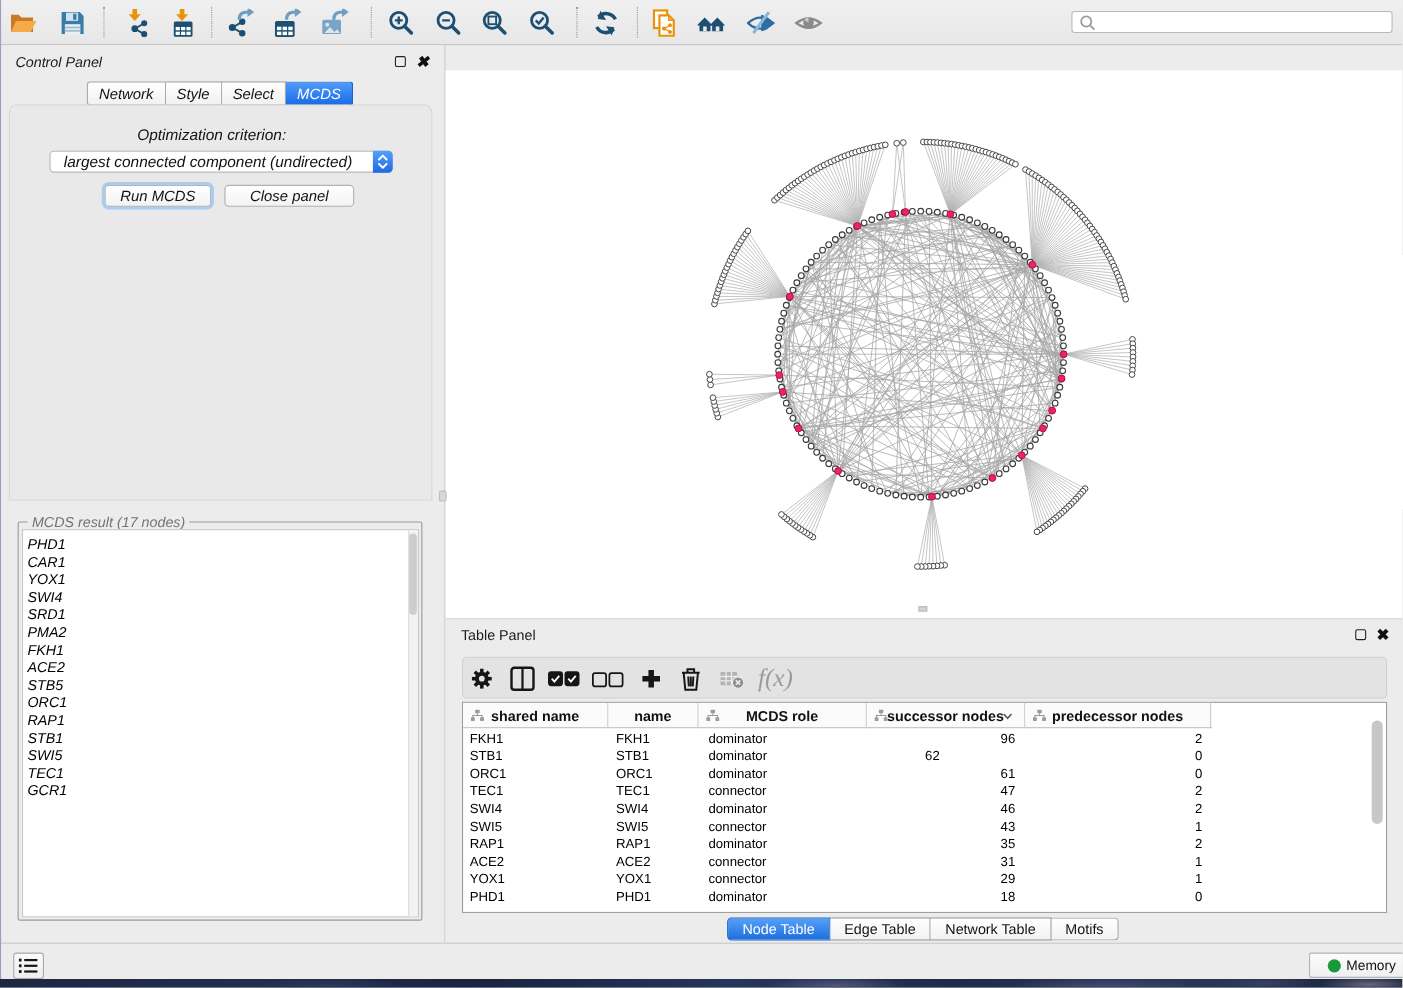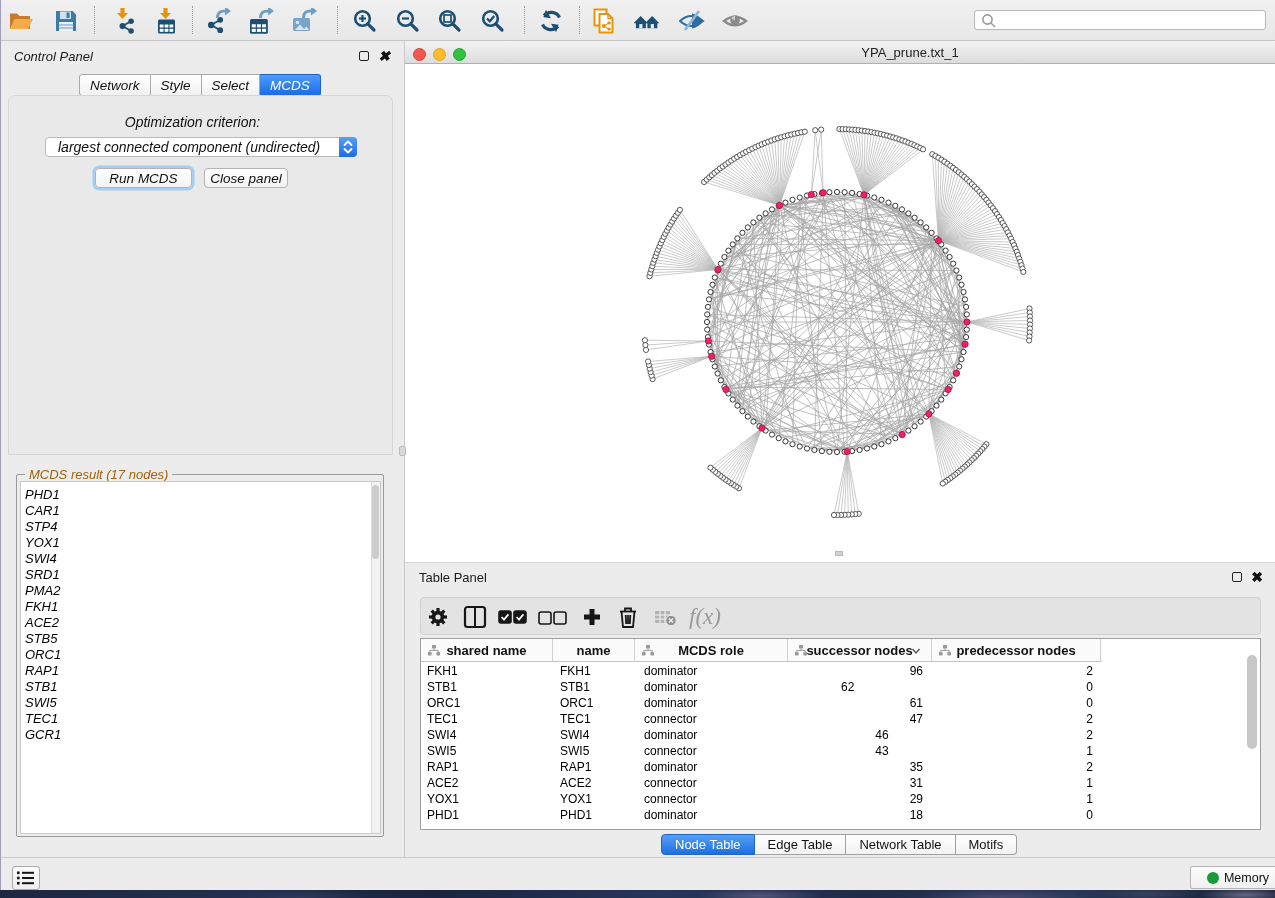--- a/index.html
+++ b/index.html
@@ -34,25 +34,25 @@
 #opt-label { position:absolute; left:0; top:73px; width:385px; text-align:center; font-size:14px; color:#111; }
 #dd { position:absolute; left:45px; top:96px; width:312px; height:20px; background:#fff;
   border:1px solid #b9b9b9; border-radius:4px; font-size:14px; color:#111; }
 #dd .txt { position:absolute; left:12px; top:1px; }
 #dd .spin { position:absolute; right:-1px; top:-1px; width:18px; height:20px;
   background:linear-gradient(#55a0f9,#1c6be4); border-radius:0 4px 4px 0; }
 .btn { position:absolute; height:20px; background:linear-gradient(#ffffff,#f3f3f3);
   border:1px solid #b3b3b3; border-radius:4px; font-size:13.5px; color:#111;
   display:flex; align-items:center; justify-content:center; }
 #btn-run { left:95px; top:127px; width:97px; box-shadow:0 0 0 2.5px #a5cdf6; }
-#btn-close { left:204px; top:127px; width:84px;text-align:center; }
+#btn-close { left:204px; top:127px; width:118px;text-align:center; }
 #fieldset { position:absolute; left:16px; top:433px; width:368px; height:363px;
   border:1px solid #9a9a9a; border-radius:2px; }
 #fs-legend { position:absolute; left:8px; top:-8px; background:#ececec; padding:0 4px;
-  font-size:13px; color:#a16207; }
+  font-size:13px; color:#737373; }
 #fs-list { position:absolute; left:3px; top:6px; width:361px; height:353px; background:#fff;
   border:1px solid #c9c9c9; font-size:13px; color:#000; overflow:hidden; padding-top:5px; }
 #fs-list .item { height:16px; line-height:16px; padding-left:4px; }
 #fs-sb { position:absolute; right:0px; top:0px; width:9px; height:353px; background:#f2f2f2; border-left:1px solid #ddd;}
 #fs-thumb { position:absolute; right:1px; top:3px; width:7px; height:74px; background:#cdcdcd; border-radius:4px; }
 
 
 #vsplit { position:absolute; left:404px; top:41px; width:1px; height:816px; background:#c9c9c9; }
 #vsplit-handle { position:absolute; left:399px; top:446px; width:7px; height:10px; background:#d8d8d8; border:1px solid #bdbdbd; border-radius:2px; z-index:5; }
 
@@ -289,21 +289,20 @@
             <path d="M5.5 12 L9 15.5 L12.5 12" fill="none" stroke="#fff" stroke-width="1.8" stroke-linecap="round" stroke-linejoin="round"></path>
           </svg></span>
       </div>
     <div class="btn" id="btn-run">Run MCDS</div>
     <div class="btn" id="btn-close">Close panel</div>
     <div id="fieldset">
       <div id="fs-legend">MCDS result (17 nodes)</div>
       <div id="fs-list">
         <div class="item">PHD1</div>
           <div class="item">CAR1</div>
-          <div class="item">STP4</div>
           <div class="item">YOX1</div>
           <div class="item">SWI4</div>
         <div class="item">SRD1</div>
           <div class="item">PMA2</div>
           <div class="item">FKH1</div>
         <div class="item">ACE2</div>
           <div class="item">STB5</div>
           <div class="item">ORC1</div>
         <div class="item">RAP1</div>
           <div class="item">STB1</div>
@@ -311,26 +310,20 @@
         <div class="item">TEC1</div>
           <div class="item">GCR1</div>
         <div id="fs-sb">
             <div id="fs-thumb"></div>
           </div>
       </div>
     </div>
   </div>
   <div id="vsplit"></div>
   <div id="vsplit-handle"></div>
-  <div id="net-title">
-    <div class="tl" style="left:8px; background:#f4574d; border:1px solid #d8463c;"></div>
-    <div class="tl" style="left:28px; background:#fbbd2e; border:1px solid #dfa123;"></div>
-    <div class="tl" style="left:48px; background:#2fc23e; border:1px solid #27a435;"></div>
-    <div id="net-name">YPA_prune.txt_1</div>
-  </div>
   <div id="canvas"><svg width="869" height="498" viewBox="0 0 869 498" xmlns="http://www.w3.org/2000/svg">
 <g stroke="#b0b0b0" stroke-width="0.7" opacity="0.95">
 <line x1="374.6" y1="141.4" x2="299.1" y2="118.0"></line>
 <line x1="374.6" y1="141.4" x2="301.7" y2="115.6"></line>
 <line x1="374.6" y1="141.4" x2="304.3" y2="113.3"></line>
 <line x1="374.6" y1="141.4" x2="306.9" y2="111.1"></line>
 <line x1="374.6" y1="141.4" x2="309.5" y2="108.8"></line>
 <line x1="374.6" y1="141.4" x2="312.2" y2="106.7"></line>
 <line x1="374.6" y1="141.4" x2="314.9" y2="104.5"></line>
 <line x1="374.6" y1="141.4" x2="317.7" y2="102.5"></line>
@@ -1280,28 +1273,28 @@
             <span style="left:6px;">TEC1</span>
             <span style="left:139px;">TEC1</span>
             <span style="left:223px;">connector</span>
             <span style="left:420px; width:82px; text-align:right;">47</span>
             <span style="left:590px; width:82px; text-align:right;">2</span>
           </div>
           <div class="trow" style="top:88px;">
             <span style="left:6px;">SWI4</span>
             <span style="left:139px;">SWI4</span>
             <span style="left:223px;">dominator</span>
-            <span style="left:420px; width:82px; text-align:center;">46</span>
+            <span style="left:420px; width:82px; text-align:right;">46</span>
             <span style="left:590px; width:82px; text-align:right;">2</span>
           </div>
           <div class="trow" style="top:104px;">
             <span style="left:6px;">SWI5</span>
             <span style="left:139px;">SWI5</span>
             <span style="left:223px;">connector</span>
-            <span style="left:420px; width:82px; text-align:center;">43</span>
+            <span style="left:420px; width:82px; text-align:right;">43</span>
             <span style="left:590px; width:82px; text-align:right;">1</span>
           </div>
           <div class="trow" style="top:120px;">
             <span style="left:6px;">RAP1</span>
             <span style="left:139px;">RAP1</span>
             <span style="left:223px;">dominator</span>
             <span style="left:420px; width:82px; text-align:right;">35</span>
             <span style="left:590px; width:82px; text-align:right;">2</span>
           </div>
           <div class="trow" style="top:136px;">

